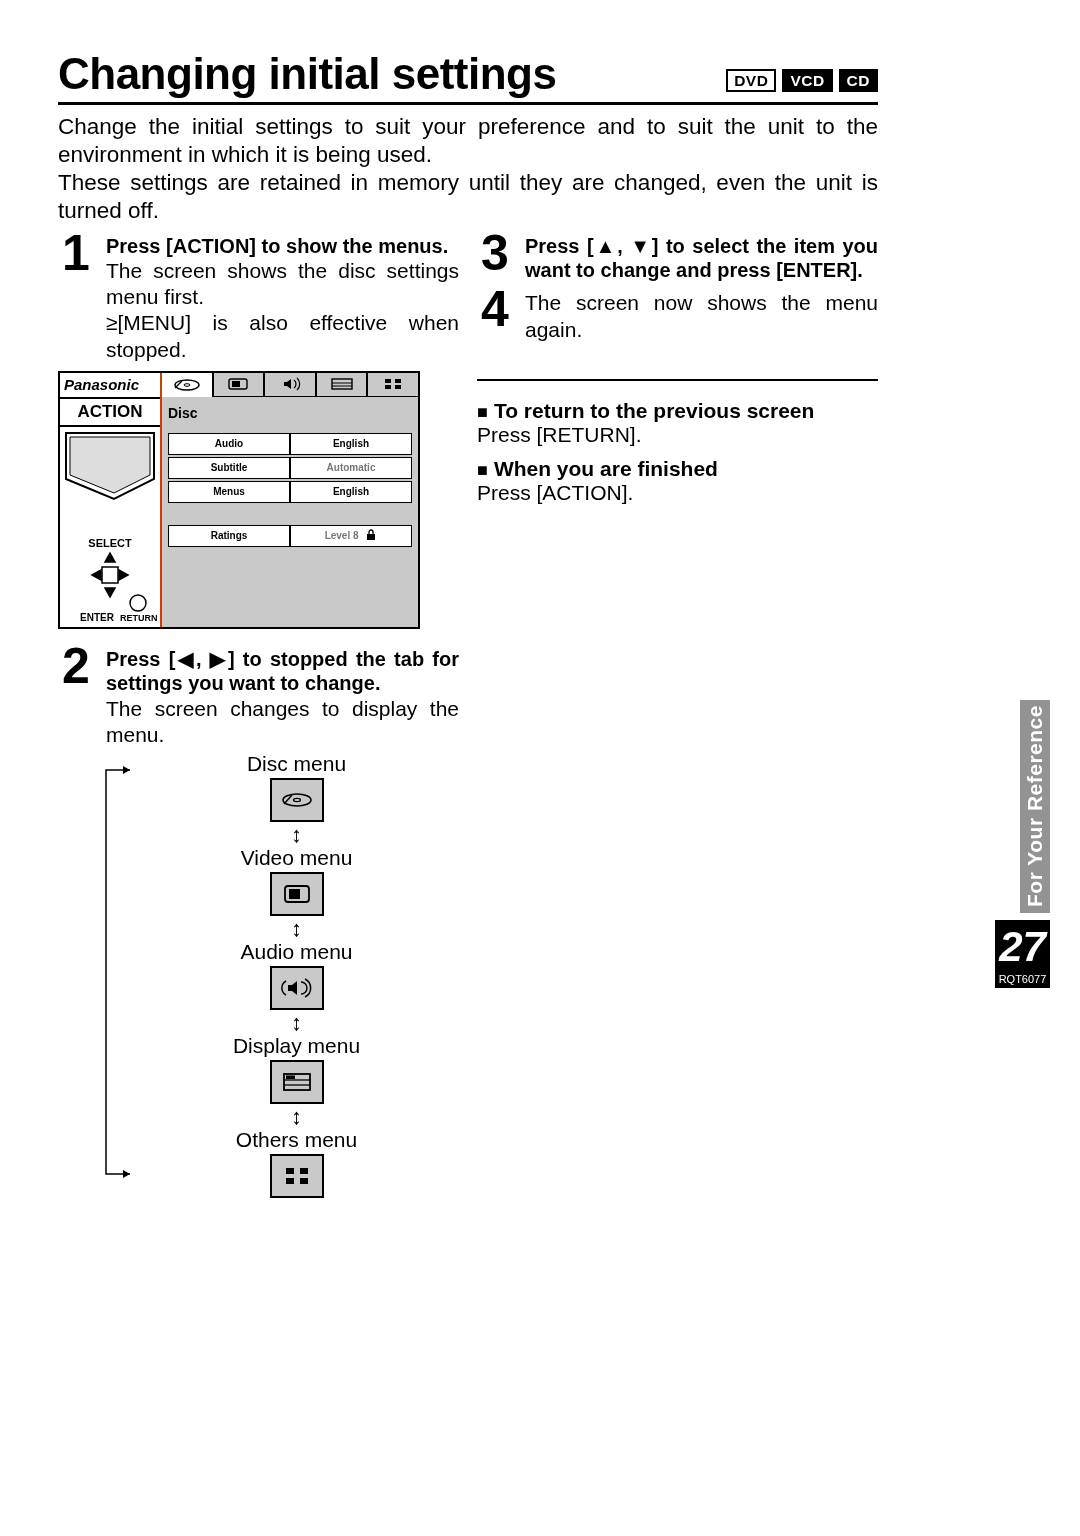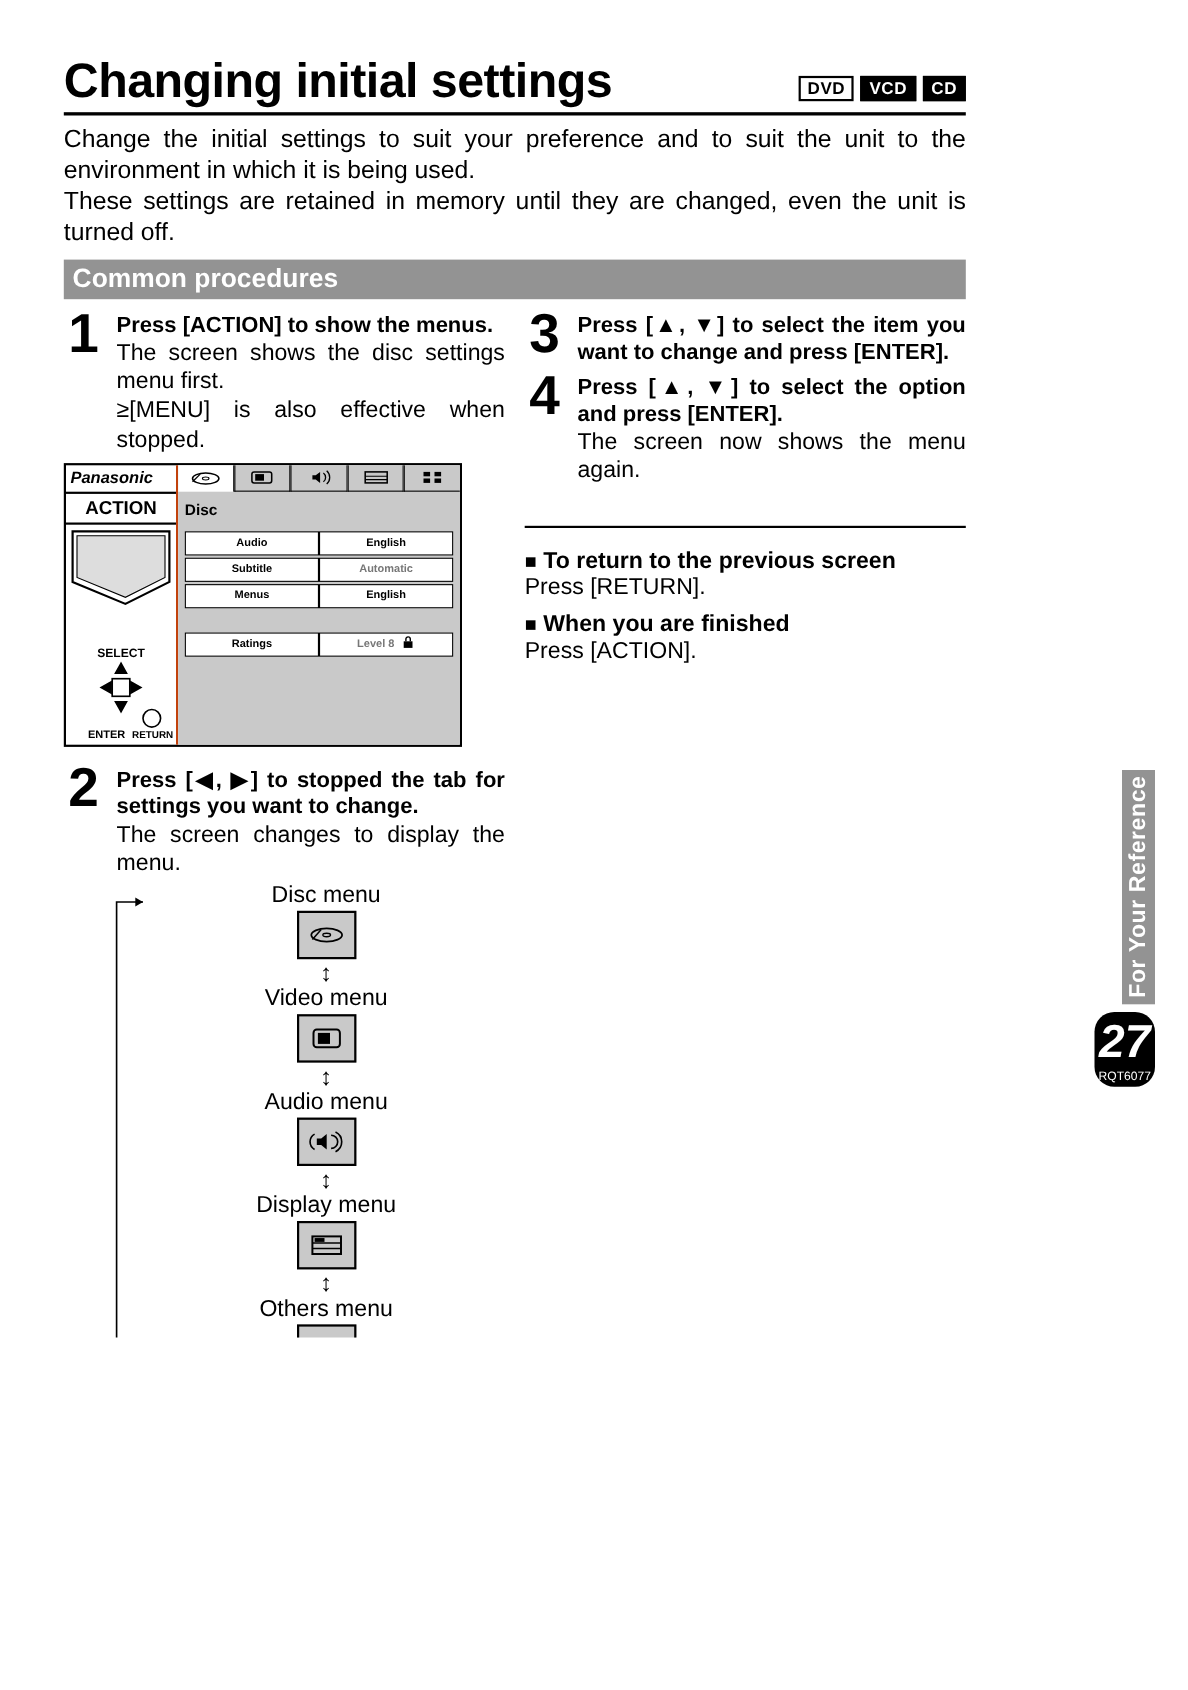--- a/index.html
+++ b/index.html
@@ -260,21 +260,20 @@
   
   .page-num-box {
     position: absolute;
     right: 30px;
     bottom: 228px;
     width: 55px;
     height: 68px;
     background: #000;
     color: #fff;
     text-align: center;
-    border-radius: 18px;
   }
   .page-num-box .num {
     font-size: 42px;
     font-weight: bold;
     font-style: italic;
     line-height: 50px;
     padding-top:2px;
   }
   .page-num-box .code {
     font-size: 11px;
@@ -295,21 +294,20 @@
         <span class="badge inv">CD</span>
       </div>
     </div>
     <div class="title-rule"></div>
 
     <div class="intro">
       <p>Change the initial settings to suit your preference and to suit the unit to the environment in which it is being used.</p>
       <p>These settings are retained in memory until they are changed, even the unit is turned off.</p>
     </div>
 
-    <div class="section-bar">Common procedures</div>
 
     <div class="columns">
 
       <div class="col">
 
         <div class="step">
           <div class="step-num">1</div>
           <div class="step-body">
             <div class="step-title">Press [ACTION] to show the menus.</div>
             <div class="step-sub">The screen shows the disc settings menu first.</div>
@@ -487,21 +485,20 @@
         <div class="step">
           <div class="step-num">3</div>
           <div class="step-body">
             <div class="step-title">Press [▲, ▼] to select the item you want to change and press [ENTER].</div>
           </div>
         </div>
 
         <div class="step">
           <div class="step-num">4</div>
           <div class="step-body">
-            <div class="step-title">Press [▲, ▼] to select the option and press [ENTER].</div>
             <div class="step-sub">The screen now shows the menu again.</div>
           </div>
         </div>
 
         <div class="hr"></div>
 
         <div class="blk-note">
           <span class="square">■</span><span class="blk-title">To return to the previous screen</span><br>
           <span>Press [RETURN].</span>
         </div>

